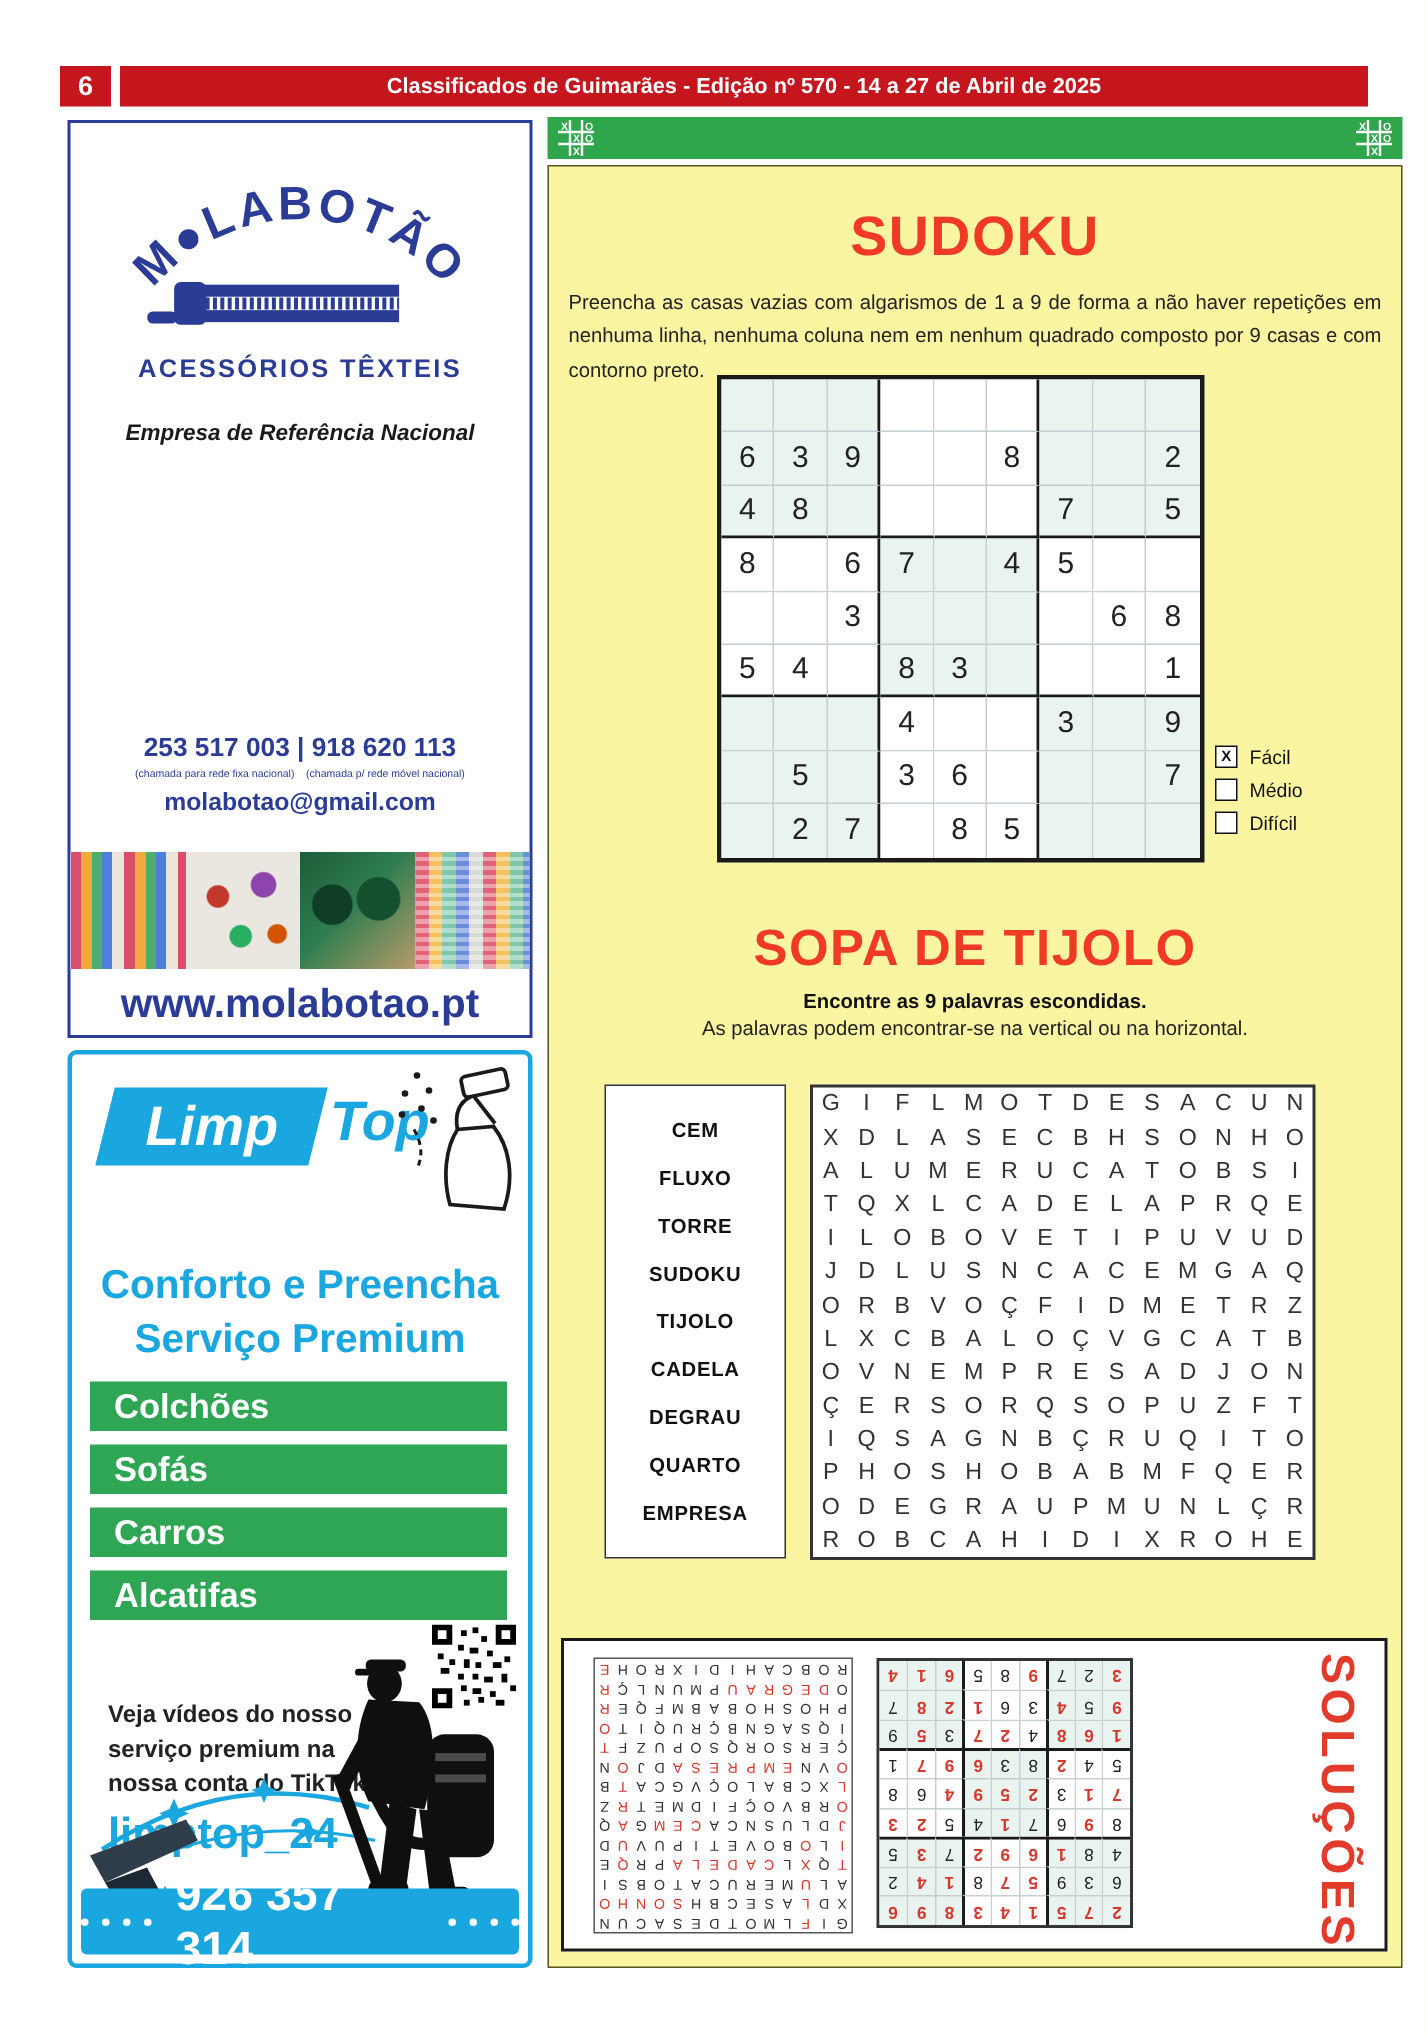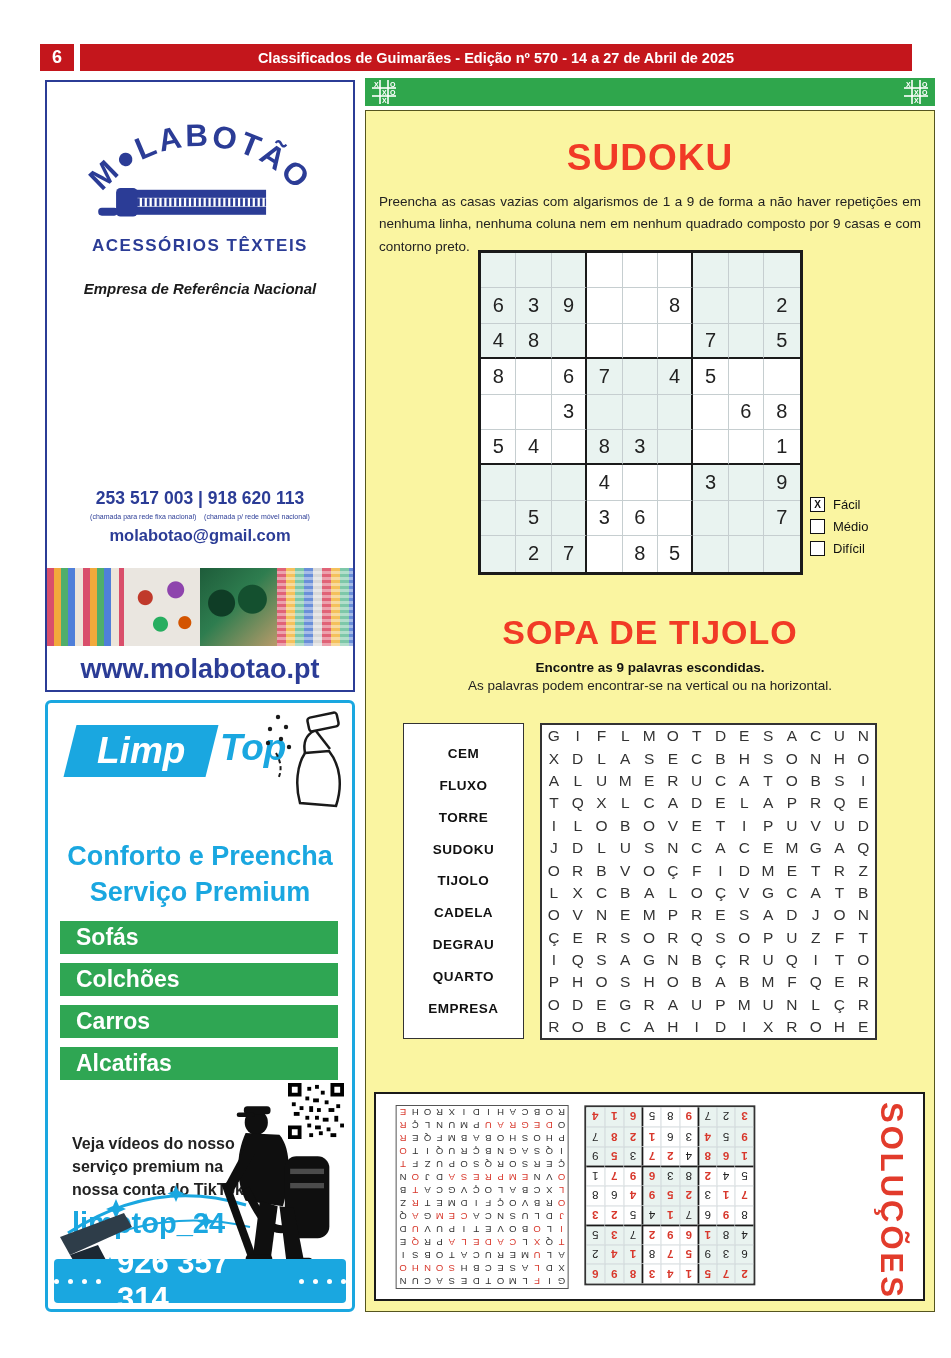--- a/index.html
+++ b/index.html
@@ -154,22 +154,22 @@
           <circle cx="14" cy="22" r="2.2"></circle>
         <circle cx="25" cy="32" r="2.2"></circle>
           <circle cx="12" cy="36" r="2.2"></circle>
           <circle cx="33" cy="40" r="2.2"></circle>
       </g>
       <path d="M20 46 q8 14 2 26" stroke="#1a1a1a" stroke-width="2" fill="none" stroke-dasharray="4 3"></path>
     </svg>
     <div class="lt-h1">Conforto e Preencha</div>
     <div class="lt-h2">Serviço Premium</div>
     <div class="lt-services">
+        <div class="lt-bar">Colchões</div>
         <div class="lt-bar">Sofás</div>
-        <div class="lt-bar">Colchões</div>
         <div class="lt-bar">Carros</div>
         <div class="lt-bar">Alcatifas</div>
       </div>
     <svg class="lt-qr" width="56" height="56" viewBox="0 0 29 29">
       <rect width="29" height="29" fill="#fff"></rect>
       <g fill="#000">
         <path d="M0 0h7v7H0zM2 2v3h3V2z" fill-rule="evenodd"></path>
         <path d="M22 0h7v7h-7zM24 2v3h3v-3z" fill-rule="evenodd"></path>
         <path d="M0 22h7v7H0zM2 24v3h3v-3z" fill-rule="evenodd"></path>
         <rect x="10" y="2" width="2" height="2"></rect>

